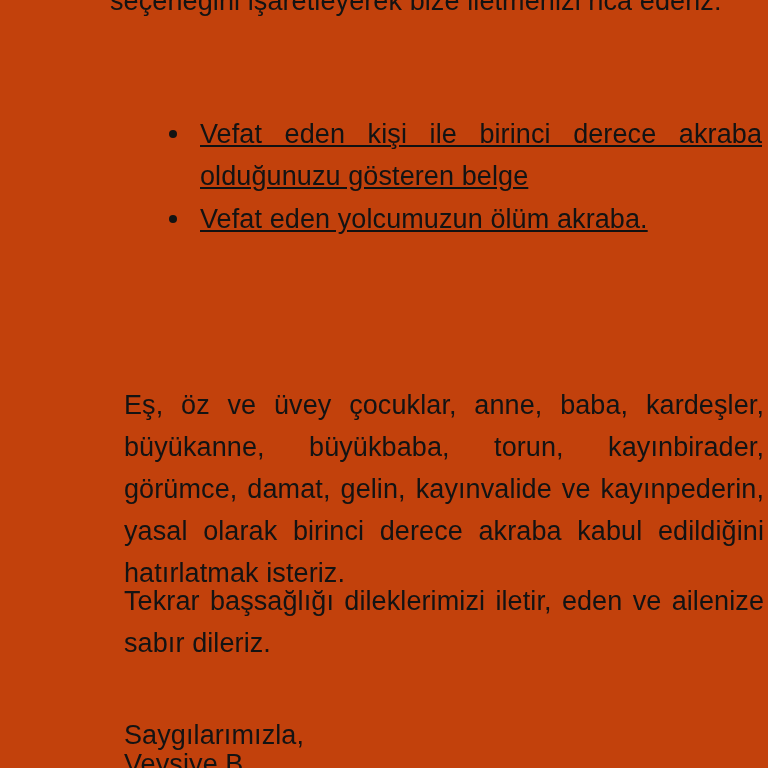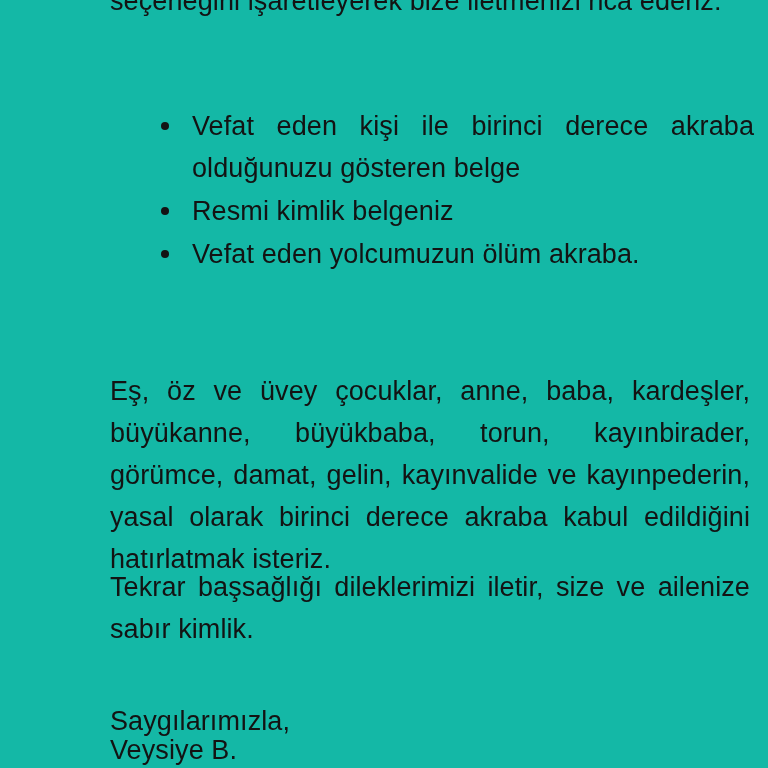--- a/index.html
+++ b/index.html
@@ -14,21 +14,21 @@
     overflow: hidden;
     font-family: "Liberation Sans", sans-serif;
     color: #111111;
     -webkit-font-smoothing: antialiased;
   }
 
   #page {
     position: relative;
     width: 768px;
     height: 768px;
-    background: #14b8a6;
+    background: #c2410c;
   }
 
   
   .body-text {
     font-size: 27px;
     line-height: 42px;
     color: #131313;
     font-weight: 400;
     letter-spacing: 0.1px;
   }
@@ -44,23 +44,24 @@
   .intro-clip .line {
     white-space: nowrap;
   }
 
   
   .doc-list {
     position: absolute;
     left: 157px;
     top: 101px;
     width: 593px;
-    margin: 4px;
+    margin: 12px;
     padding: 0;
     list-style: none;
+    text-decoration: underline;
   }
   .doc-list .li {
     position: relative;
     padding-left: 31px;
     margin: 0 0 1px 0;
   }
   .doc-list .li .bullet {
     position: absolute;
     left: 0px;
     top: 17px;
@@ -77,21 +78,21 @@
     text-align: justify;
     text-align-last: left;
     width: 562px;
   }
 
   
   .para {
     position: absolute;
     left: 110px;
     width: 640px;
-    margin: 0;
+    margin: 14px;
   }
   .para.justify {
     text-align: justify;
     text-align-last: left;
   }
 
   #para-relatives { top: 370px; }
   #para-condolence { top: 566px; }
   #para-regards { top: 700px; }
   #para-signature { top: 729px; }
@@ -105,34 +106,30 @@
     <div class="body-text line">seçeneğini işaretleyerek bize iletmenizi rica ederiz:</div>
   </div>
 
   <div class="doc-list">
 
     <div class="li justify">
       <span class="bullet"></span>
       <span class="body-text li-text">Vefat eden kişi ile birinci derece akraba olduğunuzu gösteren belge</span>
     </div>
 
-    <div class="li">
-      <span class="bullet"></span>
-      <span class="body-text li-text">Resmi kimlik belgeniz</span>
-    </div>
 
 
     <div class="li">
       <span class="bullet"></span>
       <span class="body-text li-text">Vefat eden yolcumuzun ölüm akraba.</span>
     </div>
 
   </div>
 
   <p id="para-relatives" class="para justify body-text">Eş, öz ve üvey çocuklar, anne, baba, kardeşler, büyükanne, büyükbaba, torun, kayınbirader, görümce, damat, gelin, kayınvalide ve kayınpederin, yasal olarak birinci derece akraba kabul edildiğini hatırlatmak isteriz.</p>
 
-  <p id="para-condolence" class="para justify body-text">Tekrar başsağlığı dileklerimizi iletir, size ve ailenize sabır kimlik.</p>
+  <p id="para-condolence" class="para justify body-text">Tekrar başsağlığı dileklerimizi iletir, eden ve ailenize sabır dileriz.</p>
 
   <p id="para-regards" class="para body-text">Saygılarımızla,</p>
 
   <p id="para-signature" class="para body-text">Veysiye B.</p>
 
 </div>
 
 </body></html>

